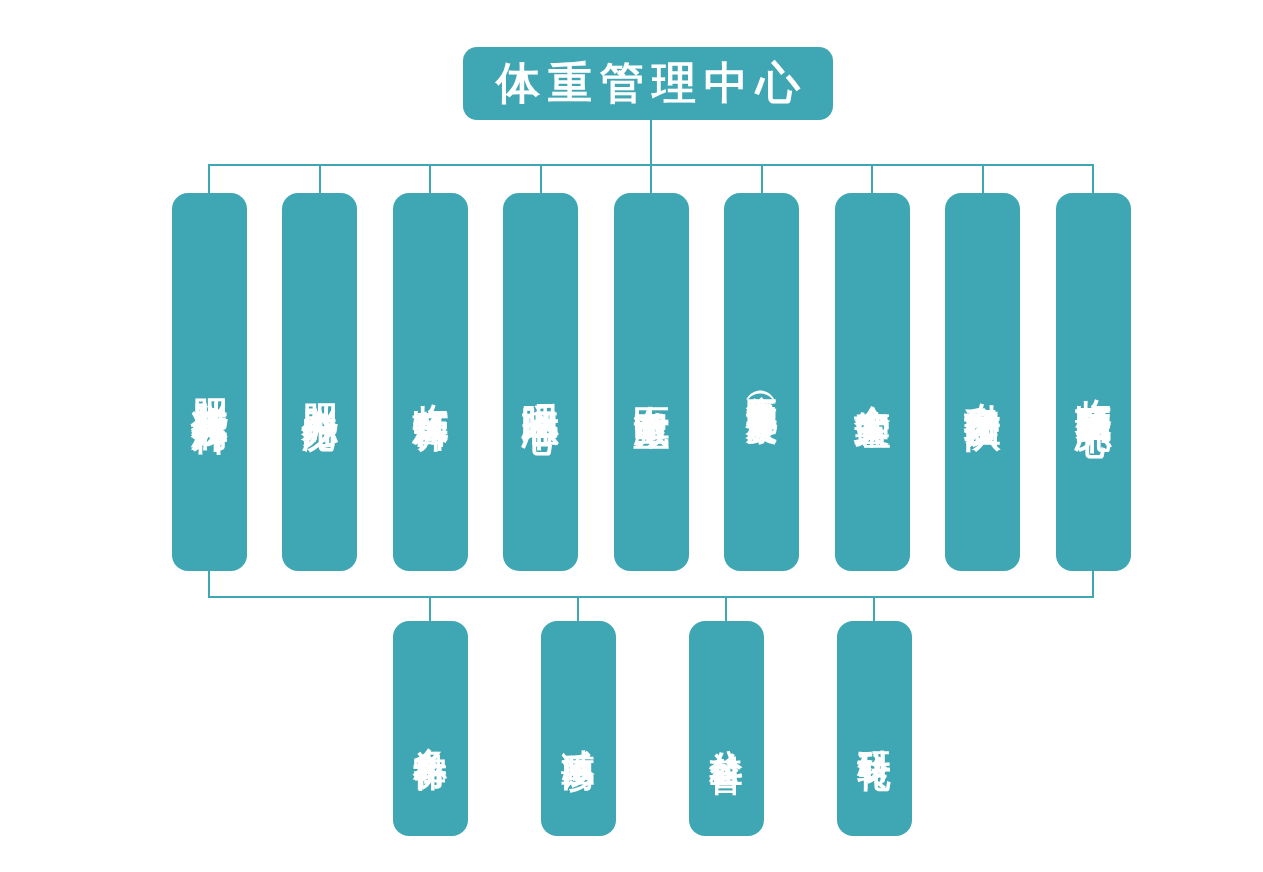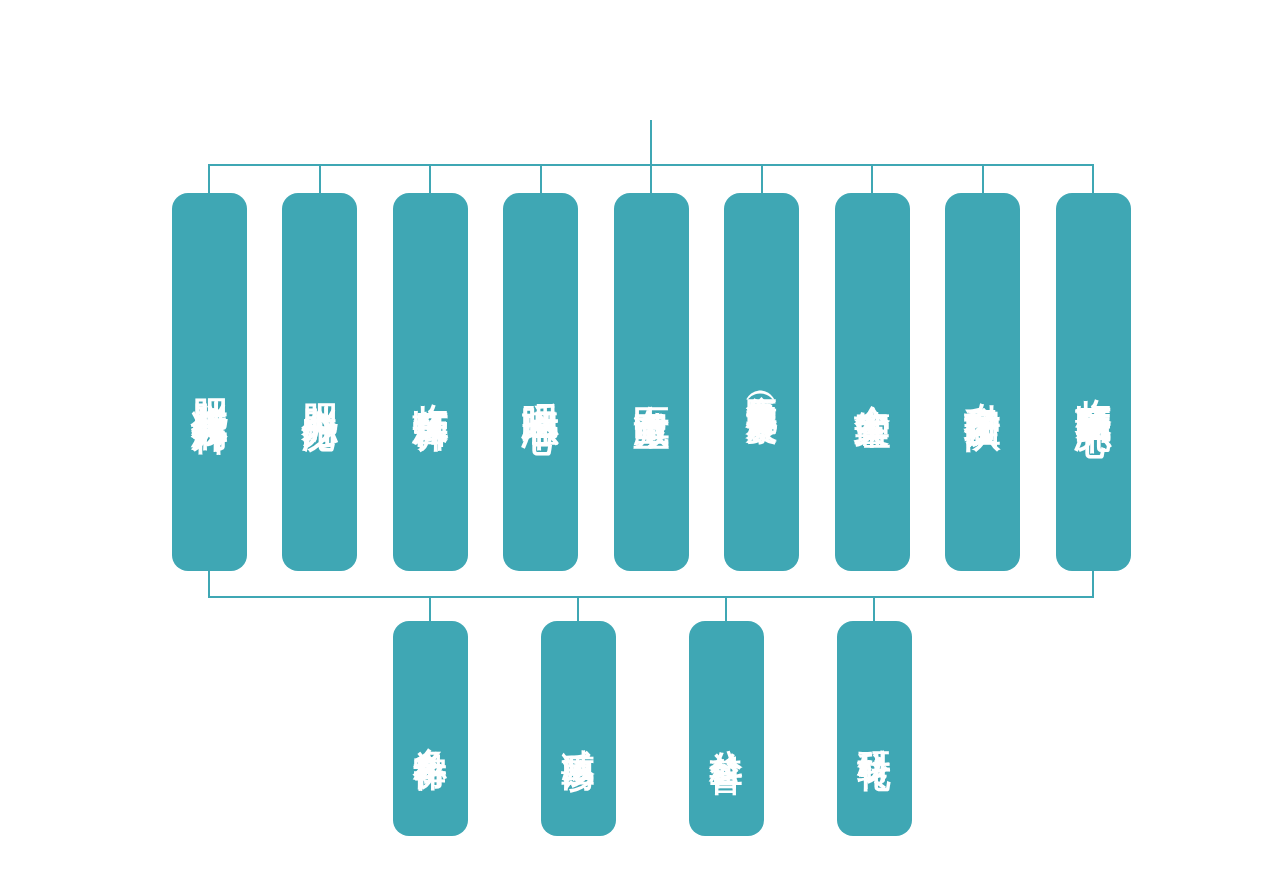--- a/index.html
+++ b/index.html
@@ -47,20 +47,21 @@
     background: var(--accent);
   }
   .line.h { height: 2px; }
   .line.v { width: 2px; }
 </style>
 </head>
 <body>
 
 <div class="canvas">
 
+  <div class="box root-box">体重管理中心</div>
 
   <div class="line v" style="left:650px; top:120px; height:45px;"></div>
 
   <div class="line h" style="left:208px; top:164px; width:886px;"></div>
 
   <div class="line v" style="left:208px;  top:164px; height:29px;"></div>
   <div class="line v" style="left:319px;  top:164px; height:29px;"></div>
   <div class="line v" style="left:429px;  top:164px; height:29px;"></div>
   <div class="line v" style="left:540px;  top:164px; height:29px;"></div>
   <div class="line v" style="left:650px;  top:164px; height:29px;"></div>

